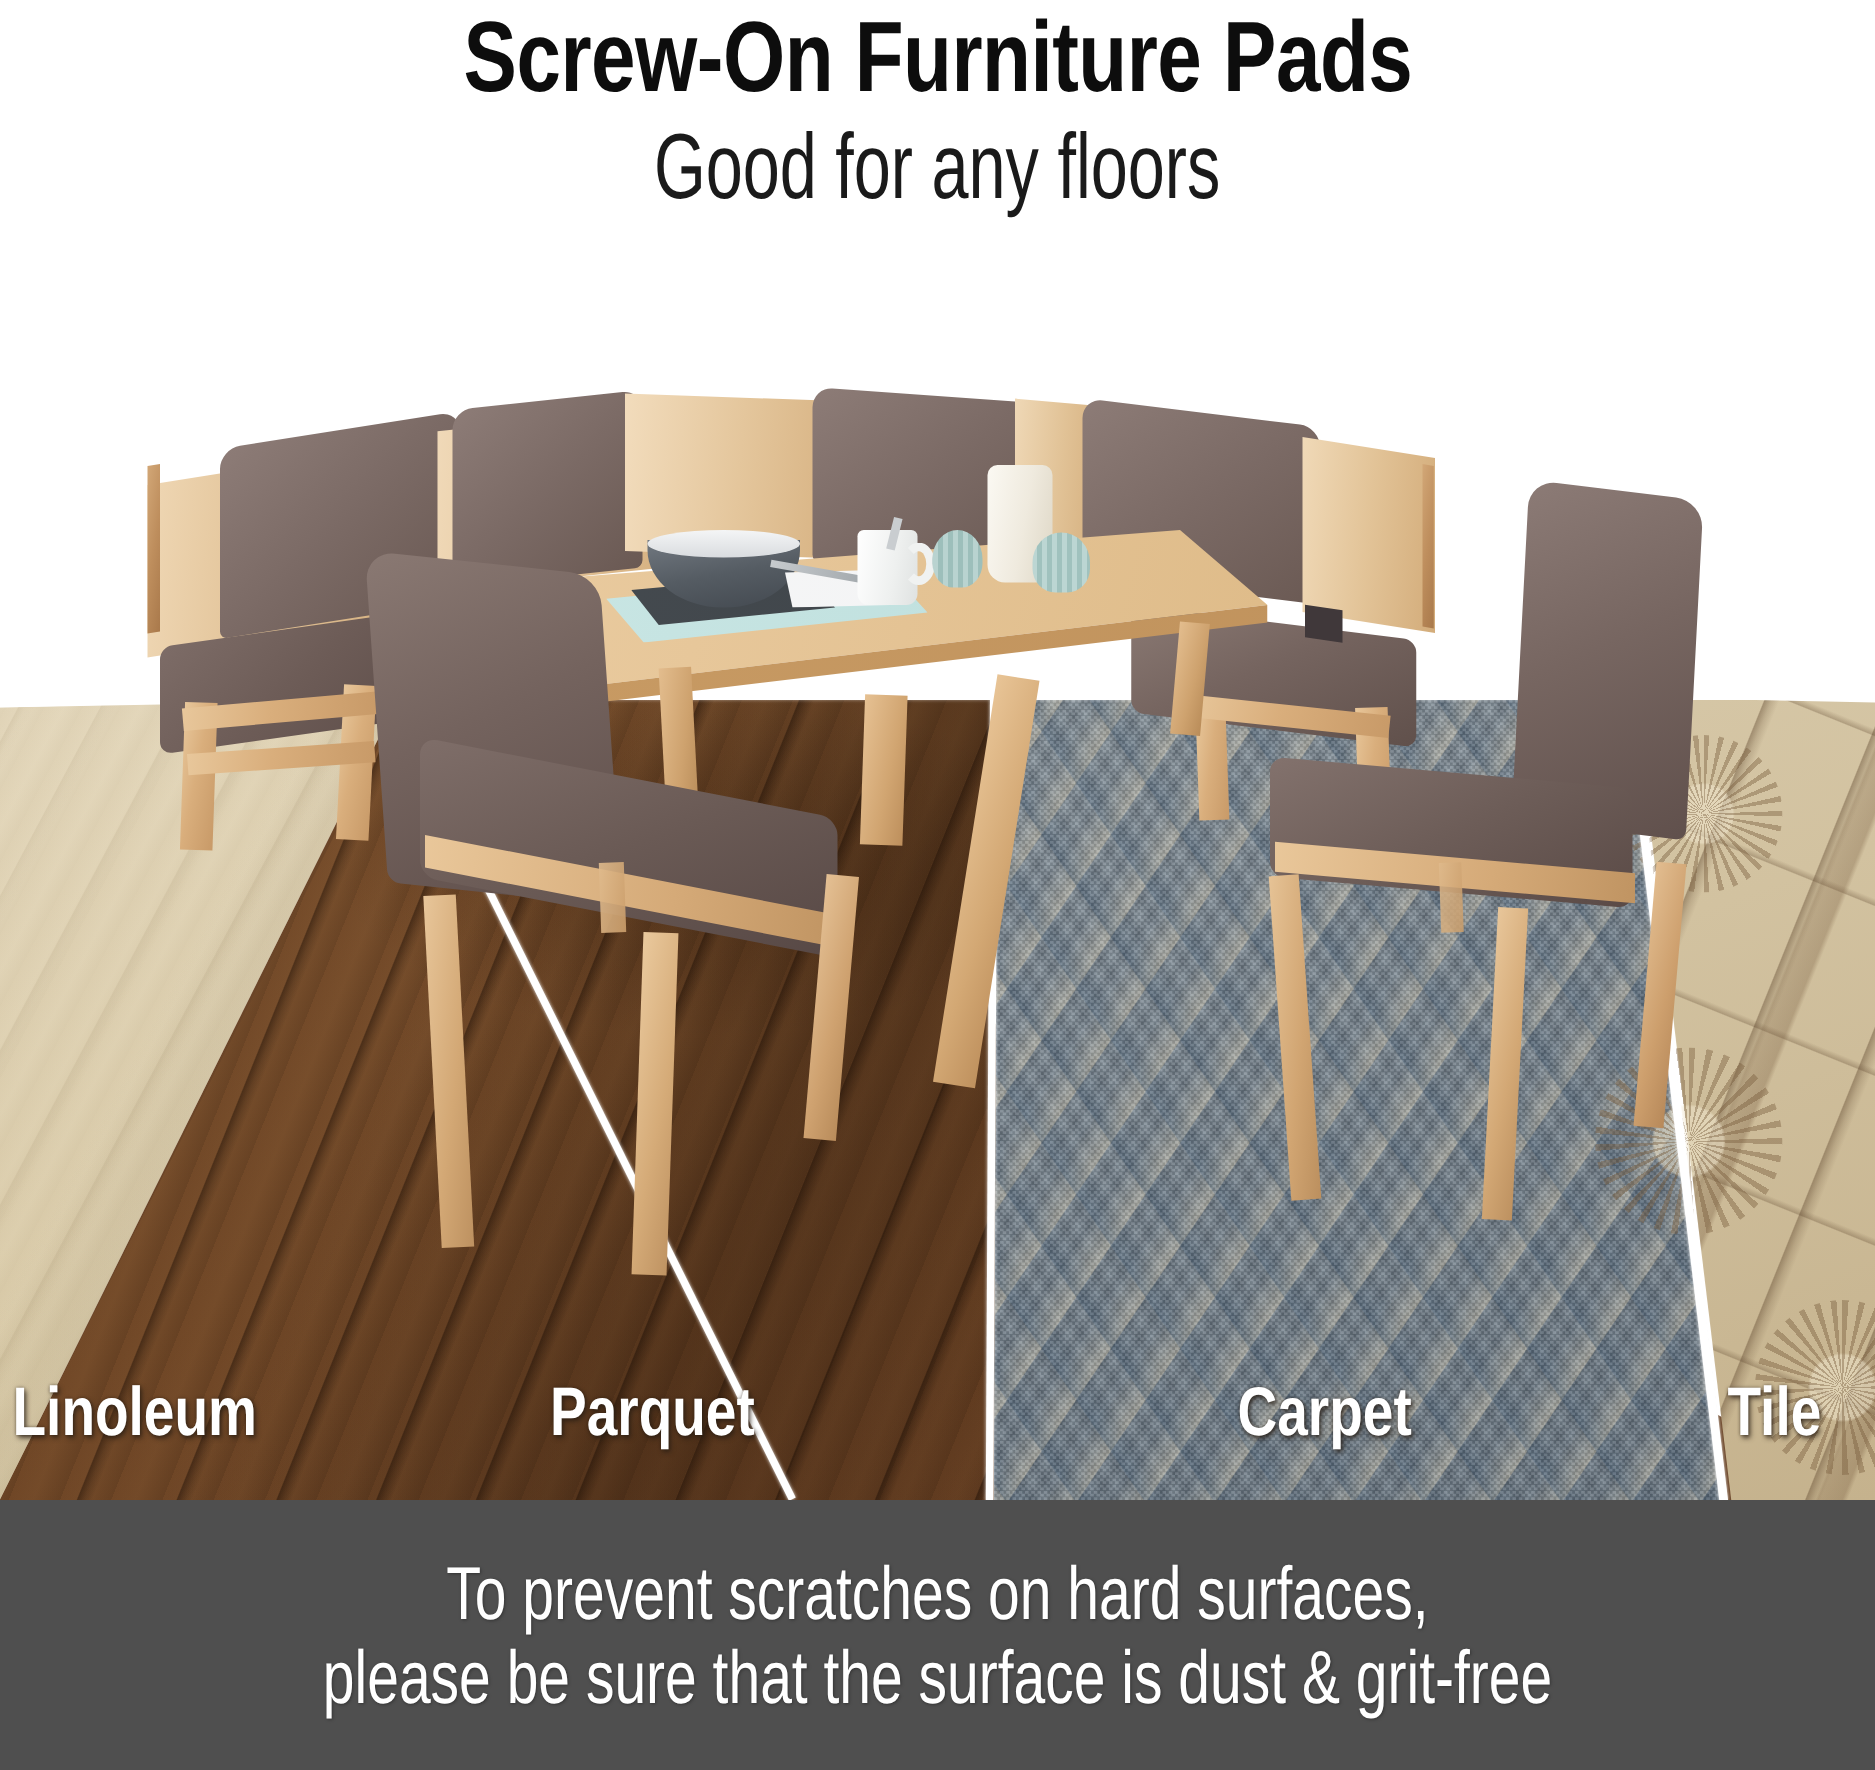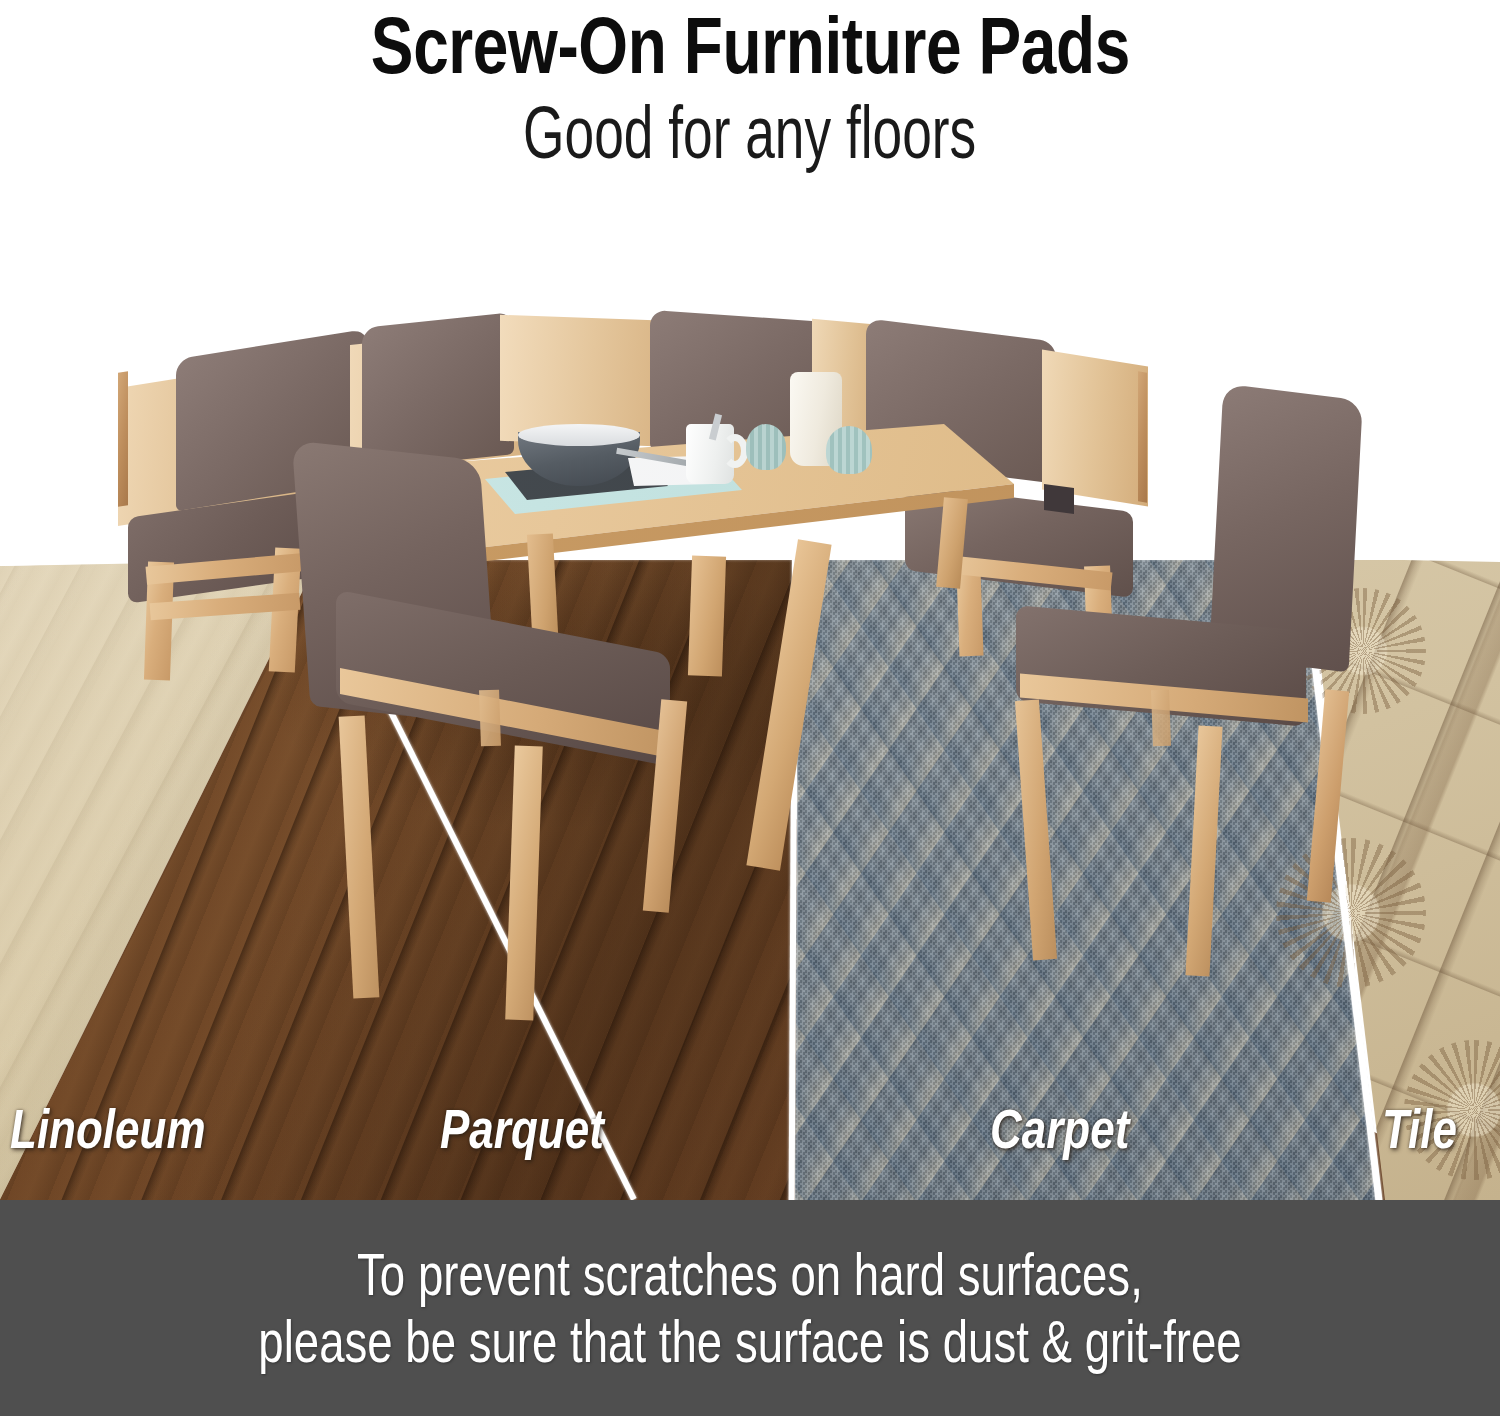--- a/index.html
+++ b/index.html
@@ -25,21 +25,21 @@
   #subtitle {
     font-size:74px; font-weight:300; color:#1a1a1a;
     line-height:1.0; white-space:nowrap;
     transform:scaleX(0.72); transform-origin:center top;
     margin-top:10px;
   }
 
   
   #scene {
     position:absolute; left:0; top:0; width:1500px; height:1200px;
-    overflow:hidden; background:#ffffff; z-index:10;font-style:italic;
+    overflow:hidden; background:#ffffff; z-index:10;
   }
 
   
   .zone { position:absolute; left:0; top:0; width:1500px; height:1200px; }
 
   
   #zone-lino {
     clip-path: polygon(0 566px, 318px 560px, 0 1200px);
     background:
       repeating-linear-gradient(118deg,

